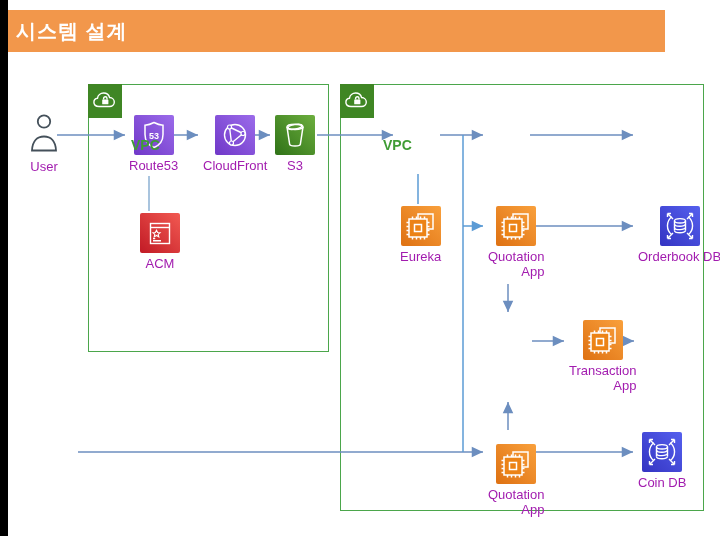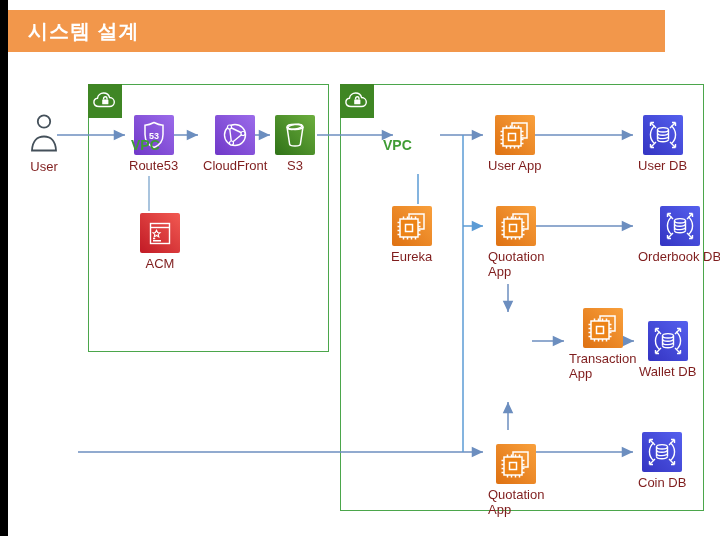--- a/index.html
+++ b/index.html
@@ -1,20 +1,20 @@
 <!DOCTYPE html>
 <html><head>
 <meta charset="utf-8">
 <style>
   html,body{margin:0;padding:0;background:#fff;}
   .canvas{position:relative;width:720px;height:536px;background:#ffffff;overflow:hidden;
           font-family:"Liberation Sans",sans-serif;}
   .black-strip{position:absolute;left:0;top:0;width:8px;height:536px;background:#000;}
   .banner{position:absolute;left:8px;top:10px;width:657px;height:42px;background:#F2974B;
-          color:#fff;font-size:20px;font-weight:bold;line-height:42px;padding-left:20px;
+          color:#fff;font-size:20px;font-weight:bold;line-height:42px;padding-left:8px;
           box-sizing:border-box;letter-spacing:1px;}
   .vpc{position:absolute;border:1px solid #4BA64B;background:transparent;}
   .vpc.v1{left:88px;top:84px;width:239px;height:266px;}
   .vpc.v2{left:340px;top:84px;width:362px;height:425px;}
   .vpc-badge{position:absolute;width:34px;height:34px;background:#3F8624;z-index:3;
              display:flex;align-items:center;justify-content:center;}
   .vpc-badge.b1{left:88px;top:84px;}
   .vpc-badge.b2{left:340px;top:84px;}
   .vpc-label{position:absolute;font-size:14px;font-weight:bold;color:#3F9C35;z-index:3;margin-top:44px;}
   .vpc-label.l1{left:131px;top:93px;}
@@ -23,21 +23,21 @@
   .node{position:absolute;display:flex;flex-direction:column;align-items:center;z-index:2;}
   .icon{width:40px;height:40px;border-radius:2px;}
   .icon.big{width:46px;height:46px;}
   .icon svg{display:block;width:100%;height:100%;}
   .ic-app{background:linear-gradient(to bottom left,#F9A03C,#DE7112);}
   .ic-db{background:linear-gradient(to bottom left,#5560EE,#3434C2);}
   .ic-purple{background:linear-gradient(to bottom left,#9B6BEA,#7038C8);}
   .ic-kafka{background:linear-gradient(to bottom left,#A77CE8,#7A44C6);}
   .ic-s3{background:linear-gradient(to bottom left,#6CAE3E,#2F7217);}
   .ic-acm{background:linear-gradient(to bottom left,#F25A52,#C11A25);}
-  .nlabel{margin-top:3px;font-size:13px;color:#7f1d1d;text-align:left;
+  .nlabel{margin-top:3px;font-size:13px;color:#a21caf;text-align:right;
           white-space:pre;line-height:15px;width:max-content;}
   .actor-icon{display:block;}
 </style>
 </head>
 <body>
 
 <svg width="0" height="0" style="position:absolute" aria-hidden="true">
   <defs>
     <symbol id="sym-chip" viewBox="0 0 40 40">
       <g fill="none" stroke="#fff" stroke-width="1.5">
@@ -196,39 +196,23 @@
           <path d="M10.5 14.5 H29.5"></path>
           <polygon points="16.5,17.2 17.6,19.5 20.1,19.7 18.2,21.4 18.8,23.9 16.5,22.5 14.2,23.9 14.8,21.4 12.9,19.7 15.4,19.5" stroke-width="1.1"></polygon>
           <path d="M13 25.6 H15.2 M13 27.8 H21"></path>
         </g>
       </svg>
     </div>
     <div class="nlabel">ACM</div>
   </div>
 
 
-  <div class="node" style="left:488px;top:115px">
-    <div class="icon ic-app">
-      <svg viewBox="0 0 40 40">
-          <use href="#sym-chip"></use>
-        </svg>
-    </div>
-    <div class="nlabel">User App</div>
-  </div>
-
-  <div class="node" style="left:638px;top:115px">
-    <div class="icon ic-db">
-      <svg viewBox="0 0 40 40">
-          <use href="#sym-db"></use>
-        </svg>
-    </div>
-    <div class="nlabel">User DB</div>
-  </div>
-
-  <div class="node" style="left:391px;top:206px">
+
+
+  <div class="node" style="left:400px;top:206px">
     <div class="icon ic-app">
       <svg viewBox="0 0 40 40">
           <use href="#sym-chip"></use>
         </svg>
     </div>
     <div class="nlabel">Eureka</div>
   </div>
 
   <div class="node" style="left:488px;top:206px">
     <div class="icon ic-app">
@@ -243,38 +227,30 @@
   <div class="node" style="left:638px;top:206px">
     <div class="icon ic-db">
       <svg viewBox="0 0 40 40">
           <use href="#sym-db"></use>
         </svg>
     </div>
     <div class="nlabel">Orderbook DB</div>
   </div>
 
 
-  <div class="node" style="left:569px;top:308px">
+  <div class="node" style="left:569px;top:320px">
     <div class="icon ic-app">
       <svg viewBox="0 0 40 40">
           <use href="#sym-chip"></use>
         </svg>
     </div>
     <div class="nlabel">Transaction
 App</div>
   </div>
 
-  <div class="node" style="left:639px;top:321px">
-    <div class="icon ic-db">
-      <svg viewBox="0 0 40 40">
-          <use href="#sym-db"></use>
-        </svg>
-    </div>
-    <div class="nlabel">Wallet DB</div>
-  </div>
 
   <div class="node" style="left:488px;top:444px">
     <div class="icon ic-app">
       <svg viewBox="0 0 40 40">
           <use href="#sym-chip"></use>
         </svg>
     </div>
     <div class="nlabel">Quotation
 App</div>
   </div>

